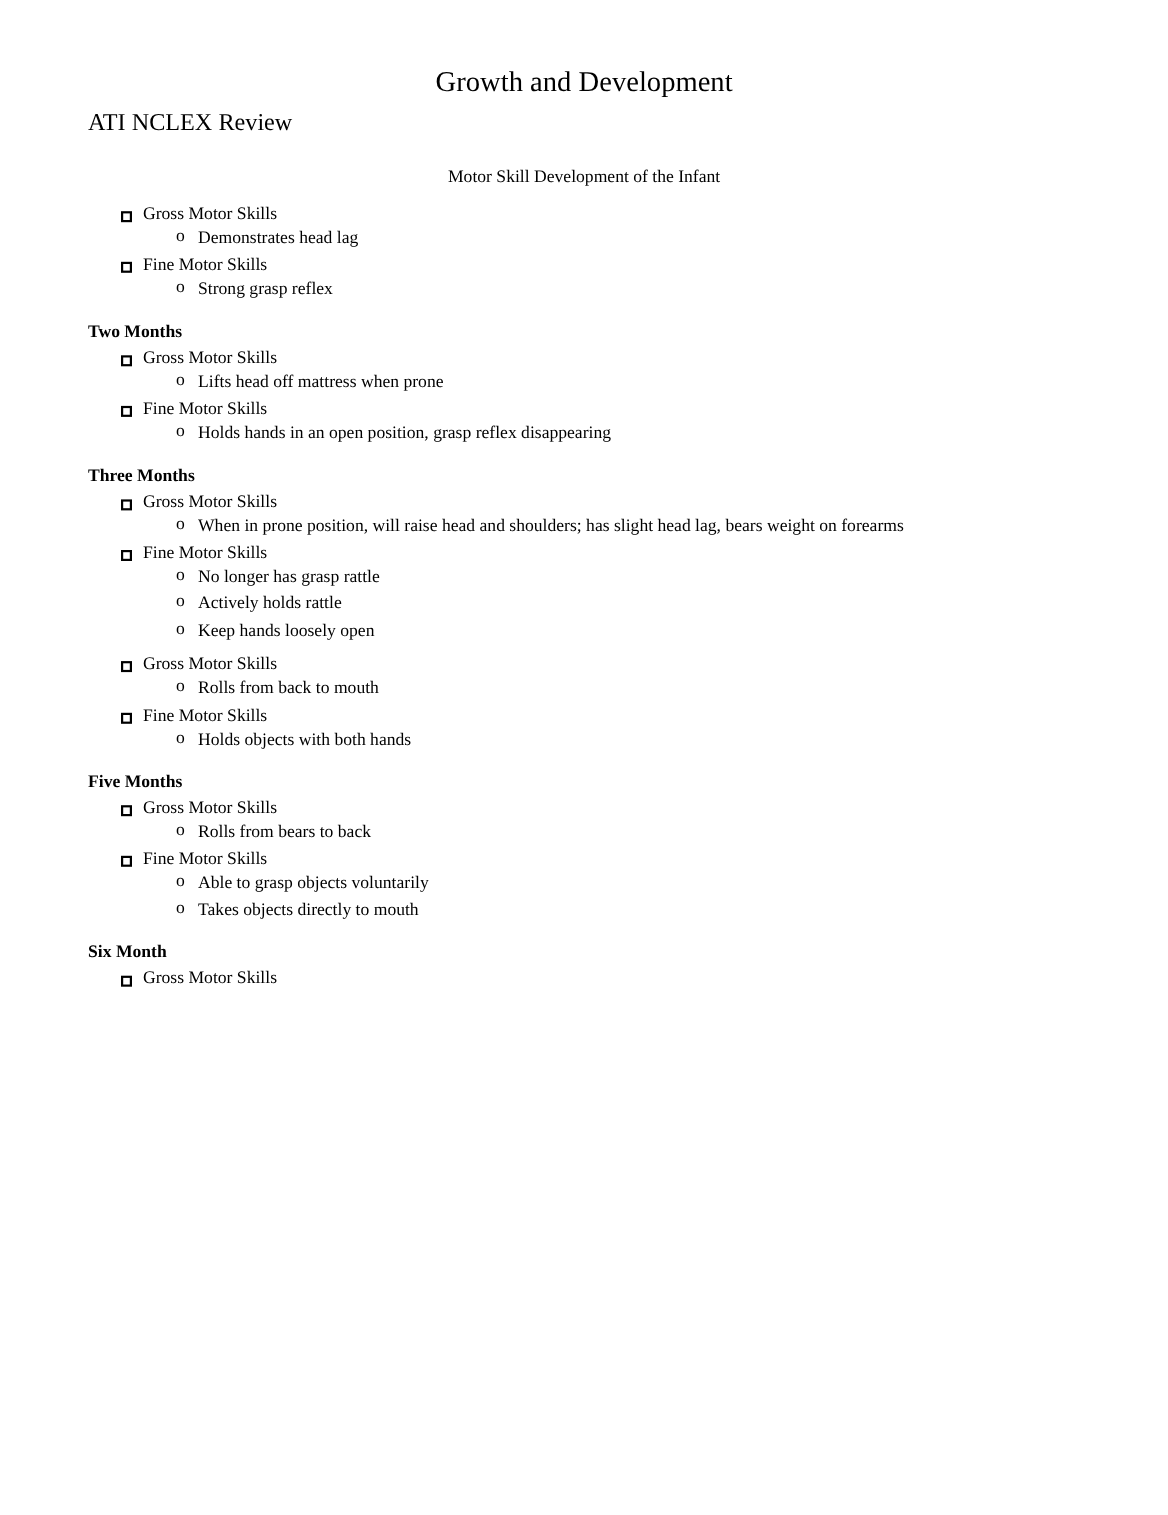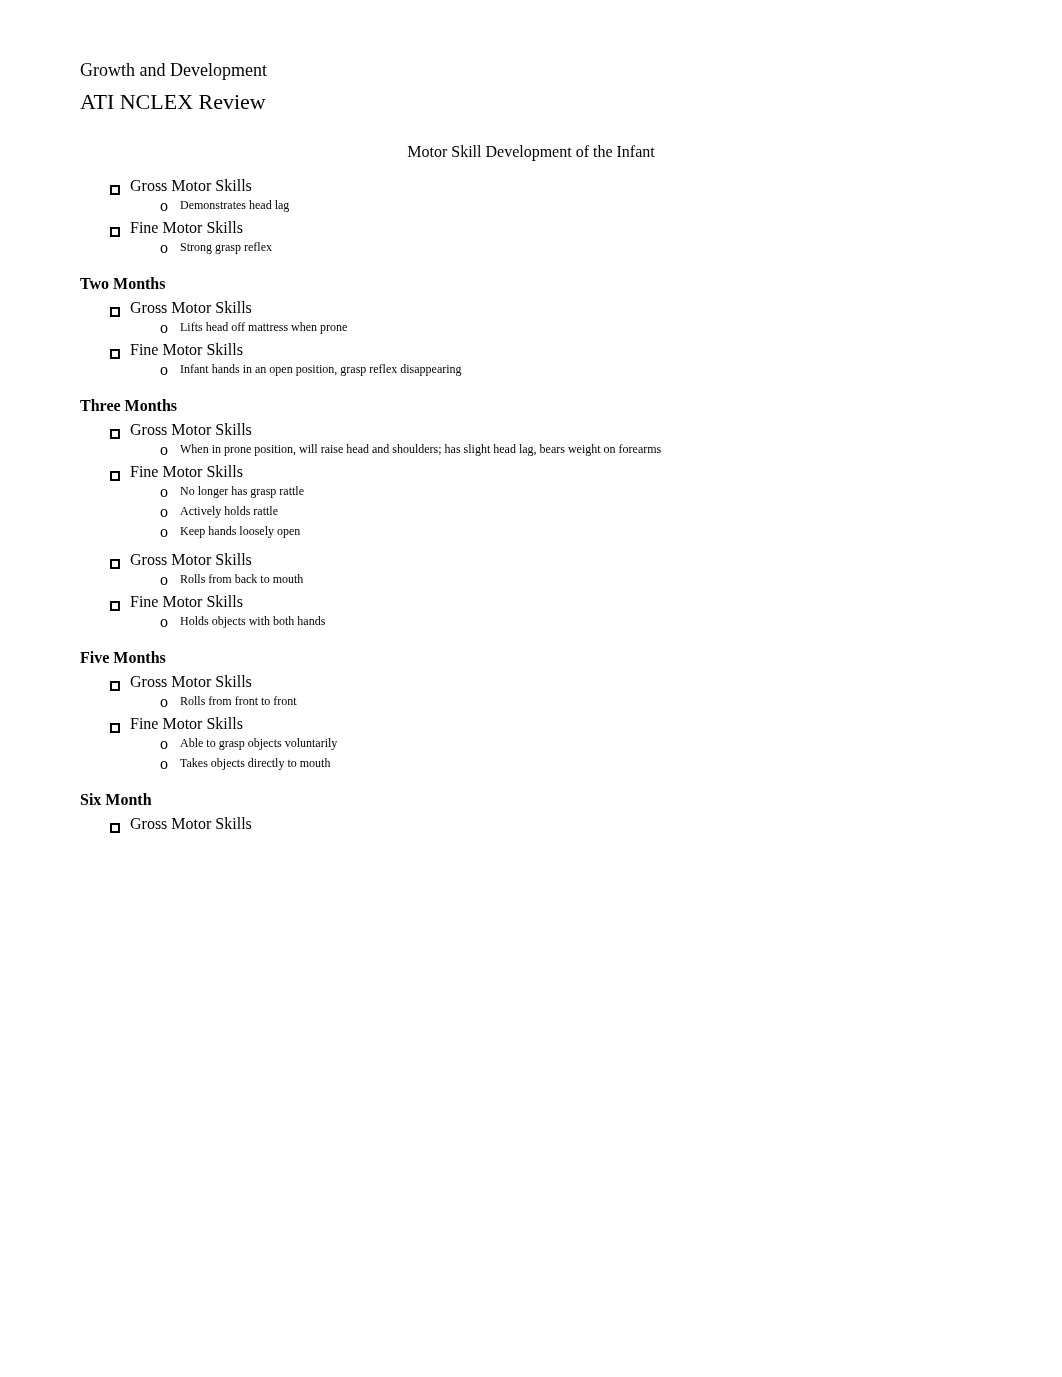--- a/index.html
+++ b/index.html
@@ -12,41 +12,42 @@
       background: #ffffff;
       font-family: 'Times New Roman', Times, serif;
       font-size: 16px;
       color: #000000;
       width: 1062px;
       min-height: 1377px;
       padding: 60px 80px;
     }
 
     .page-title {
-      font-size: 18px;
+      text-align: center;
+      font-size: 26px;
       font-weight: normal;
       margin-bottom: 8px;
     }
 
     .page-subtitle {
       font-size: 22px;
       font-weight: normal;
       margin-bottom: 28px;
     }
 
     .month-header {
       font-size: 16px;
       font-weight: bold;
       margin-bottom: 6px;
       margin-top: 18px;
     }
 
     .skill-category {
       display: flex;
-      align-items: flex-end;
+      align-items: center;
       margin-left: 30px;
       margin-bottom: 2px;
       font-size: 16px;
     }
 
     .bullet-square {
       display: inline-block;
       width: 10px;
       height: 10px;
       border: 2px solid #000;
@@ -71,21 +72,21 @@
       margin-bottom: 2px;
     }
 
     .o-bullet {
       margin-right: 12px;
       font-size: 16px;
       flex-shrink: 0;
     }
 
     .skill-text {
-      font-size: 12px;
+      font-size: 16px;
       line-height: 1.4;
       text-align: center;
     }
 
     .month-section {
       margin-bottom: 10px;
     }
 
     .intro-text {
       font-size: 16px;
@@ -136,21 +137,21 @@
           <span class="skill-text">Lifts head off mattress when prone</span>
         </div>
       </div>
       <div class="skill-category">
         <span class="bullet-square"></span>
         <span class="skill-category-label">Fine Motor Skills</span>
       </div>
       <div class="skill-items">
         <div class="skill-item">
           <span class="o-bullet">o</span>
-          <span class="skill-text">Infant hands in an open position, grasp reflex disappearing</span>
+          <span class="skill-text">Holds hands in an open position, grasp reflex disappearing</span>
         </div>
       </div>
     </div>
     <div class="month-section">
       <div class="month-header">Three Months</div>
       <div class="skill-category">
         <span class="bullet-square"></span>
         <span class="skill-category-label">Gross Motor Skills</span>
       </div>
       <div class="skill-items">
@@ -202,21 +203,21 @@
     </div>
     <div class="month-section">
       <div class="month-header">Five Months</div>
       <div class="skill-category">
         <span class="bullet-square"></span>
         <span class="skill-category-label">Gross Motor Skills</span>
       </div>
       <div class="skill-items">
         <div class="skill-item">
           <span class="o-bullet">o</span>
-          <span class="skill-text">Rolls from front to front</span>
+          <span class="skill-text">Rolls from bears to back</span>
         </div>
       </div>
       <div class="skill-category">
         <span class="bullet-square"></span>
         <span class="skill-category-label">Fine Motor Skills</span>
       </div>
       <div class="skill-items">
         <div class="skill-item">
           <span class="o-bullet">o</span>
           <span class="skill-text">Able to grasp objects voluntarily</span>

